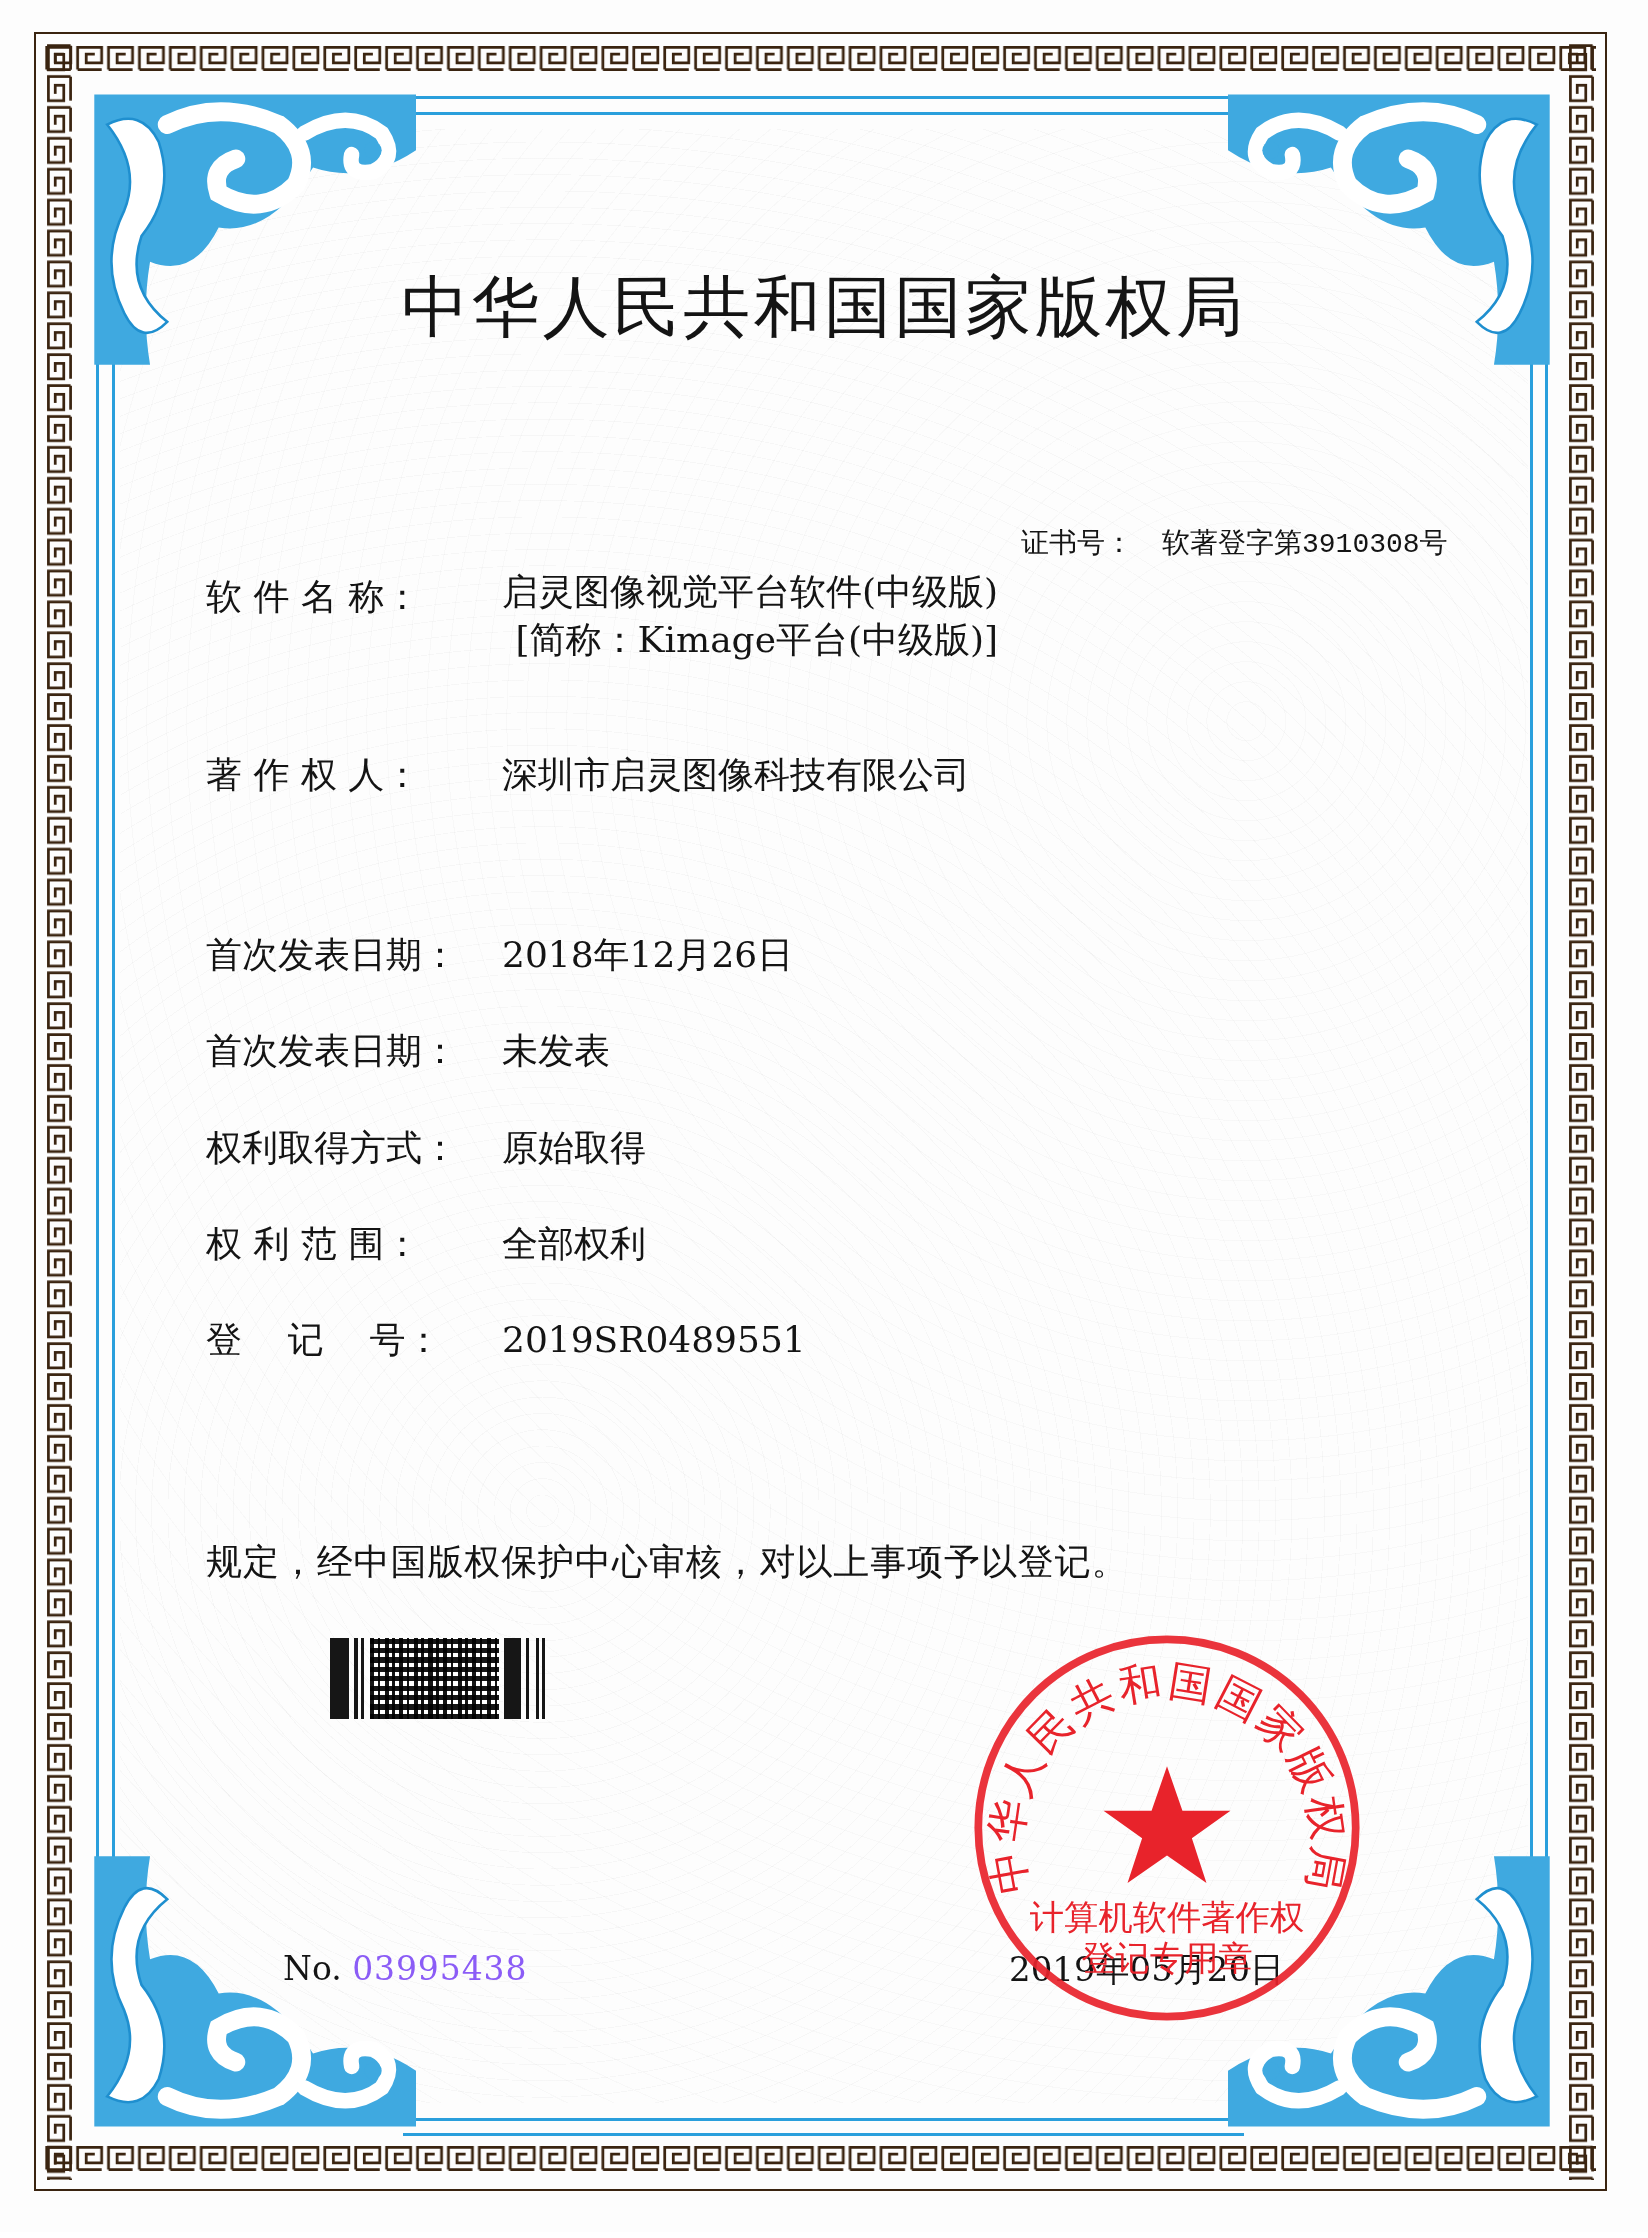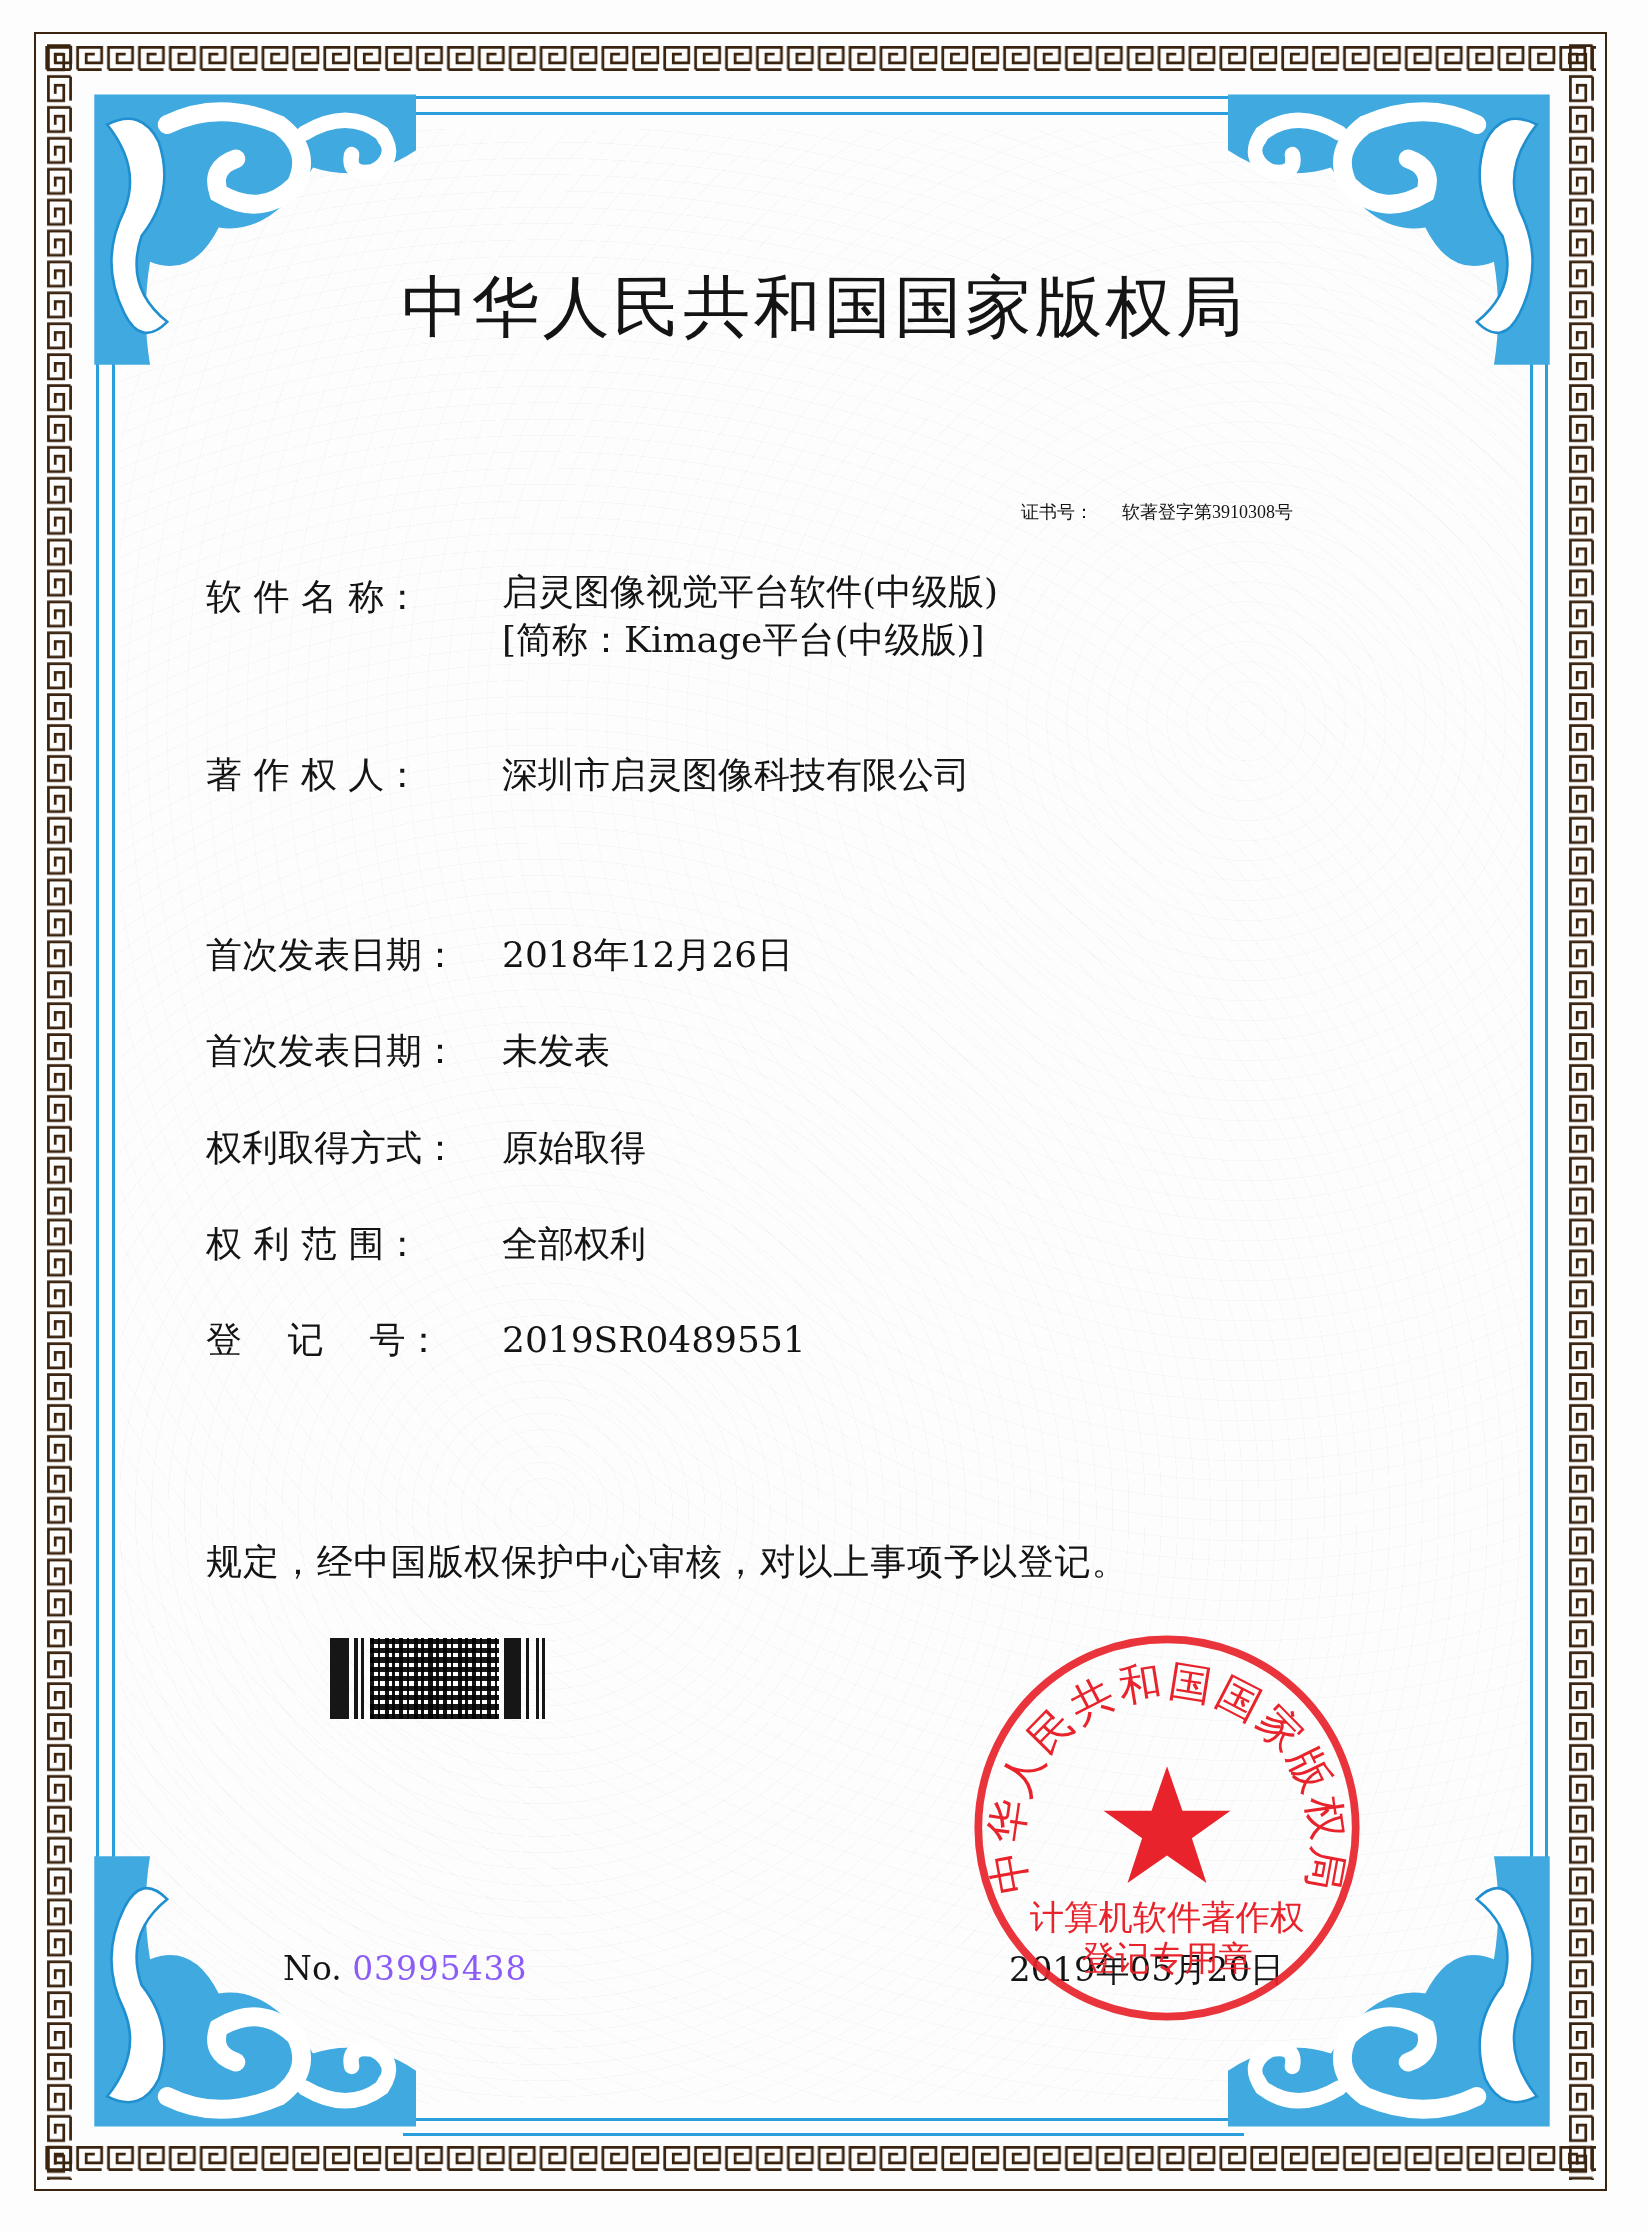--- a/index.html
+++ b/index.html
@@ -26,28 +26,28 @@
   .corner.tr{right:94px;top:90px;transform:scaleX(-1);}
   .corner.bl{left:90px;bottom:101px;transform:scaleY(-1);}
   .corner.br{right:94px;bottom:101px;transform:scale(-1,-1);}
 
   .title1{position:absolute;left:0;width:1648px;top:262px;text-align:center;
     font-family:"DejaVu Sans","Liberation Sans",sans-serif;font-size:67px;
     letter-spacing:3.4px;font-weight:normal;}
   .title2{position:absolute;left:0;width:1648px;top:378px;text-align:center;
     font-family:"DejaVu Sans","Liberation Sans",sans-serif;font-size:79px;
     font-weight:bold;letter-spacing:6.9px;}
-  .certno{position:absolute;left:1021px;top:500px;font-size:18px;
-    font-family:Liberation Serif, serif;}
+  .certno{position:absolute;left:1021px;top:524px;font-size:28px;
+    font-family:Liberation Mono, monospace;}
   .certno .gap{display:inline-block;width:29px;}
 
   .row{position:absolute;left:206px;font-size:36px;}
   .row .lbl{position:absolute;left:0;top:0;width:292px;white-space:pre;}
   .row .val{position:absolute;left:296px;top:0;white-space:nowrap;}
-  .row .val div{line-height:48px;}
+  .row .val div{line-height:48px;text-align:right;}
 
   .decl{position:absolute;font-size:36px;letter-spacing:0.9px;white-space:nowrap;}
   .barcode{position:absolute;left:330px;top:1638px;width:232px;height:81px;
     display:flex;align-items:stretch;gap:0;}
   .barcode .bar{background:#161616;}
   .barcode .matrix{width:129px;margin:0 5.2px;
     background:
       repeating-linear-gradient(90deg,#161616 0 4.3px,#fff 4.3px 7.7px,#161616 7.7px 10.3px,#fff 10.3px 14.6px),
       repeating-linear-gradient(0deg,#161616 0 5.2px,#fff 5.2px 9.4px);
     background-blend-mode:multiply;}

